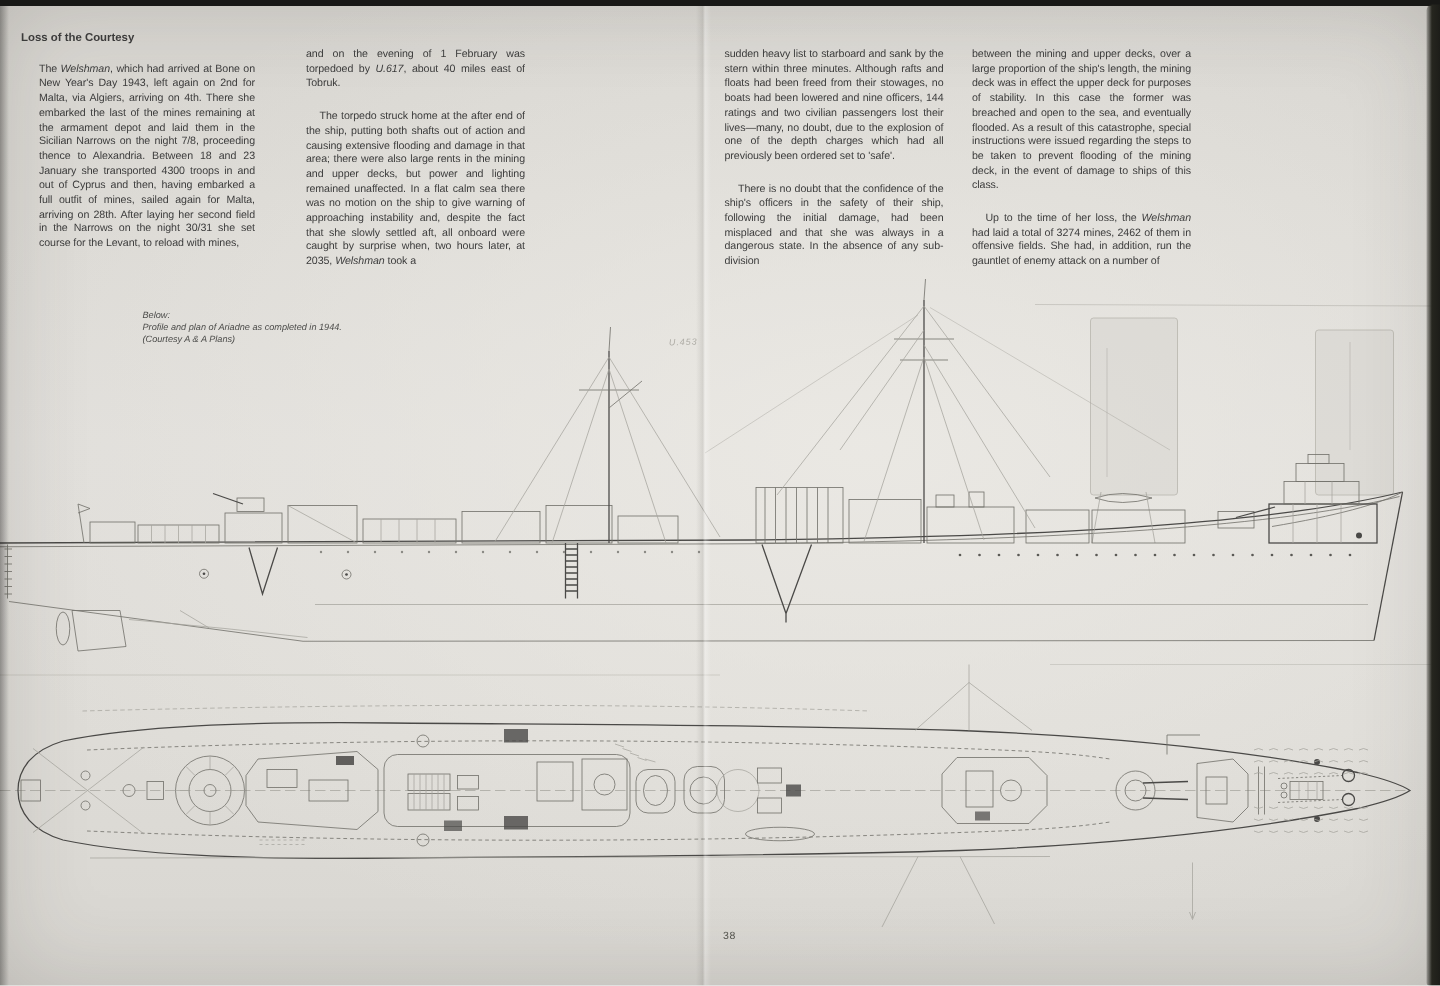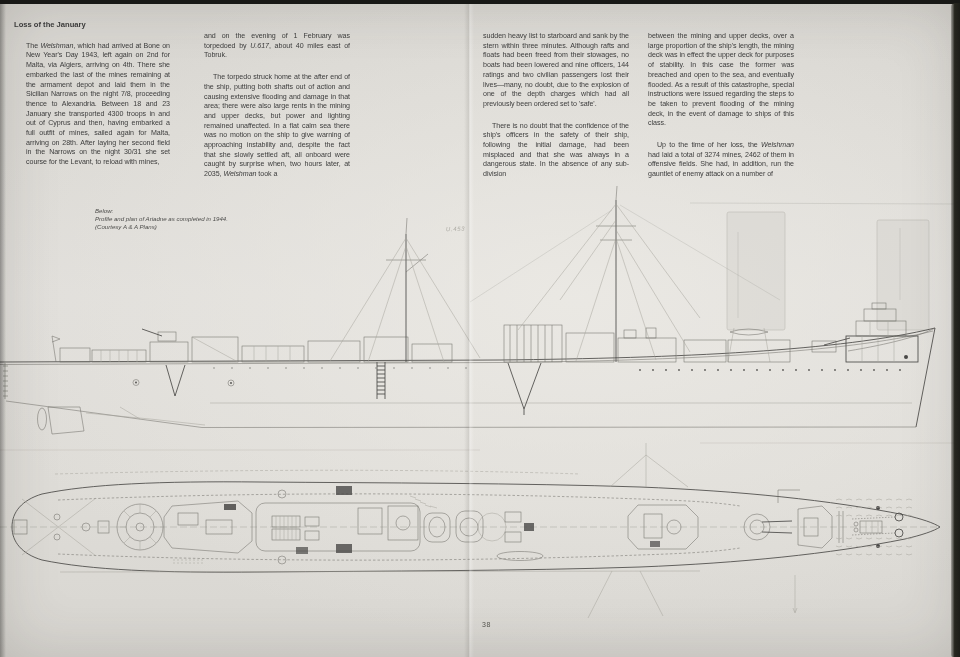--- a/index.html
+++ b/index.html
@@ -46,21 +46,21 @@
 </head>
 <body>
 
 <div class="edge-top"></div>
 <div class="edge-right"></div>
 <div class="edge-left"></div>
 <div class="fold"></div>
 <div class="vignette"></div>
 
 <div class="col" id="col1">
-  <div class="heading">Loss of the January</div>
+  <div class="heading">Loss of the Courtesy</div>
   <div>
       <p>The <em>Welshman</em>, which had arrived at Bone on New Year's Day 1943, left again on 2nd for Malta, via Algiers, arriving on 4th. There she embarked the last of the mines remaining at the armament depot and laid them in the Sicilian Narrows on the night 7/8, proceeding thence to Alexandria. Between 18 and 23 January she transported 4300 troops in and out of Cyprus and then, having embarked a full outfit of mines, sailed again for Malta, arriving on 28th. After laying her second field in the Narrows on the night 30/31 she set course for the Levant, to reload with mines,</p>
     </div>
 </div>
 <div class="col" id="col2">
   <div>
       <p>and on the evening of 1 February was torpedoed by <em>U.617</em>, about 40 miles east of Tobruk.</p>
       <p>The torpedo struck home at the after end of the ship, putting both shafts out of action and causing extensive flooding and damage in that area; there were also large rents in the mining and upper decks, but power and lighting remained unaffected. In a flat calm sea there was no motion on the ship to give warning of approaching instability and, despite the fact that she slowly settled aft, all onboard were caught by surprise when, two hours later, at 2035, <em>Welshman</em> took a</p>
     </div>
 </div>

